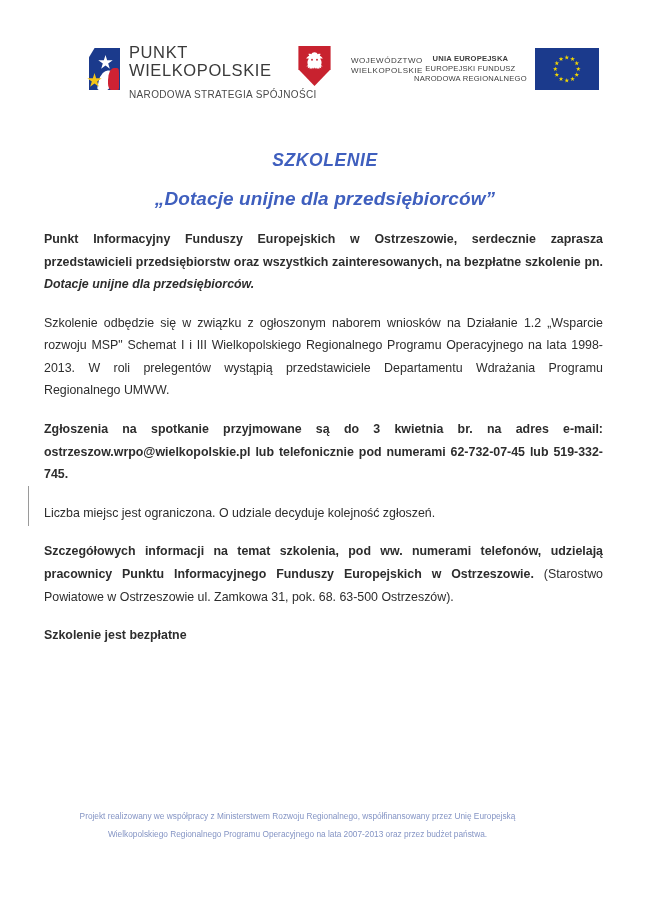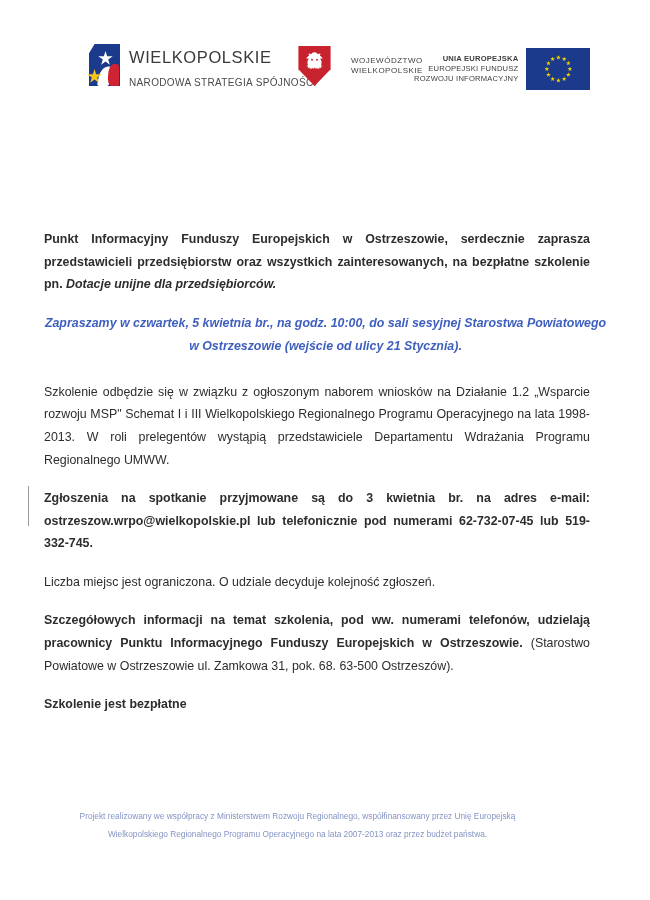--- a/index.html
+++ b/index.html
@@ -125,21 +125,21 @@
     margin-left: 19px;
     line-height: 1.25;
     font-size: 8px;
     letter-spacing: 0.5px;
     color: #3d3d3d;
   }
 
   
   .logo-eu { left: 414px; top: 6px; }
   .eu-text {
-    text-align: right;
+    text-align: center;
     line-height: 1.28;
     font-size: 7.6px;
     letter-spacing: 0.2px;
     color: #3d3d3d;
     margin-right: 8px;
   }
   .eu-text .eu-l1 { font-weight: bold; }
   .eu-flag {
     width: 64px; height: 42px;
     background: #1b3a8c;
@@ -179,21 +179,21 @@
 
   
   .body-wrap {
     position: absolute;
     top: 228px;
     left: 44px;
     width: 563px;
   }
 
   p.para {
-    margin: 0 17px 16px 0;
+    margin: 0 4px 16px 0;
     font-size: 12.4px;
     line-height: 1.82;
     text-align: justify;
     color: #2d2d2d;
   }
   p.para.b { font-weight: bold; }
   p.para i { font-style: italic; }
   p.para .bold { font-weight: bold; }
 
   p.highlight {
@@ -237,20 +237,21 @@
 
     <div class="logo-block logo-pi">
       <div class="pi-emblem">
         <div class="pi-blue"></div>
         <div class="pi-swoosh"></div>
         <div class="pi-red"></div>
         <div class="pi-star-white"></div>
         <div class="pi-star-yellow"></div>
       </div>
       <div class="pi-text">
+        <div class="pi-l1">PUNKT</div>
         <div class="pi-l2">WIELKOPOLSKIE</div>
         <div class="pi-l3">NARODOWA STRATEGIA SPÓJNOŚCI</div>
       </div>
     </div>
 
     <div class="logo-block logo-wlkp">
       <div class="wlkp-shield">
         <div class="sh"></div>
         <svg class="eagle" viewBox="0 0 24 26" xmlns="http://www.w3.org/2000/svg" aria-hidden="true">
           <path fill="#ffffff" d="M12 2.2c1.5 0 2.6.8 3.1 1.8.9-.5 2-.6 2.9-.2-.5.5-.8 1.1-.9 1.8 1.3.5 2.4 1.5 2.9 2.8-.9-.3-1.8-.3-2.6 0 .9 1 1.4 2.3 1.4 3.7 0 .9-.2 1.7-.5 2.5l1.6 1.1-1.9.3.5 1.5-1.8-.6-.2 1.6-1.2-1.2-.9 1.3-.6-1.5-1.3.9-.5-1.5-.5 1.5-1.3-.9-.6 1.5-.9-1.3-1.2 1.2-.2-1.6-1.8.6.5-1.5-1.9-.3 1.6-1.1c-.3-.8-.5-1.6-.5-2.5 0-1.4.5-2.7 1.4-3.7-.8-.3-1.7-.3-2.6 0 .5-1.3 1.6-2.3 2.9-2.8-.1-.7-.4-1.3-.9-1.8.9-.4 2-.3 2.9.2.5-1 1.6-1.8 3.1-1.8z"></path>
@@ -261,46 +262,49 @@
       <div class="wlkp-text">
         <div>WOJEWÓDZTWO</div>
         <div>WIELKOPOLSKIE</div>
       </div>
     </div>
 
     <div class="logo-block logo-eu">
       <div class="eu-text">
         <div class="eu-l1">UNIA EUROPEJSKA</div>
         <div>EUROPEJSKI FUNDUSZ</div>
-        <div>ROZWOJU INFORMACYJNY</div>
+        <div>NARODOWA REGIONALNEGO</div>
       </div>
       <div class="eu-flag" id="eu-flag">
           <div class="star" style="left: 29.5px; top: 7px;"></div>
           <div class="star" style="left: 35.25px; top: 8.54071px;"></div>
           <div class="star" style="left: 39.4593px; top: 12.75px;"></div>
           <div class="star" style="left: 41px; top: 18.5px;"></div>
           <div class="star" style="left: 39.4593px; top: 24.25px;"></div>
           <div class="star" style="left: 35.25px; top: 28.4593px;"></div>
           <div class="star" style="left: 29.5px; top: 30px;"></div>
           <div class="star" style="left: 23.75px; top: 28.4593px;"></div>
           <div class="star" style="left: 19.5407px; top: 24.25px;"></div>
           <div class="star" style="left: 18px; top: 18.5px;"></div>
           <div class="star" style="left: 19.5407px; top: 12.75px;"></div>
           <div class="star" style="left: 23.75px; top: 8.54071px;"></div>
         </div>
     </div>
 
   </div>
 
+  <div class="title-wrap">
+    <div class="title-1">SZKOLENIE</div>
+    <div class="title-2">„Dotacje unijne dla przedsiębiorców”</div>
+  </div>
 
   <div class="body-wrap">
 
     <p class="para b"><span>Punkt Informacyjny Funduszy Europejskich w Ostrzeszowie, serdecznie zaprasza przedstawicieli przedsiębiorstw oraz wszystkich zainteresowanych, na bezpłatne szkolenie pn. </span><i>Dotacje unijne dla przedsiębiorców.</i></p>
 
-    <p class="highlight">Zapraszamy w czwartek, 5 kwietnia br., na godz. 10:00, do sali sesyjnej Starostwa Powiatowego w Ostrzeszowie (wejście od ulicy 21 Stycznia).</p>
 
     <p class="para">Szkolenie odbędzie się w związku z ogłoszonym naborem wniosków na Działanie 1.2 „Wsparcie rozwoju MSP" Schemat I i III Wielkopolskiego Regionalnego Programu Operacyjnego na lata 1998-2013. W roli prelegentów wystąpią przedstawiciele Departamentu Wdrażania Programu Regionalnego UMWW.</p>
 
     <p class="para b">Zgłoszenia na spotkanie przyjmowane są do 3 kwietnia br. na adres e-mail: ostrzeszow.wrpo@wielkopolskie.pl lub telefonicznie pod numerami 62-732-07-45 lub 519-332-745.</p>
 
     <p class="para">Liczba miejsc jest ograniczona. O udziale decyduje kolejność zgłoszeń.</p>
 
     <p class="para"><span class="bold">Szczegółowych informacji na temat szkolenia, pod ww. numerami telefonów, udzielają pracownicy Punktu Informacyjnego Funduszy Europejskich w Ostrzeszowie.</span><span> (Starostwo Powiatowe w Ostrzeszowie ul. Zamkowa 31, pok. 68. 63-500 Ostrzeszów).</span></p>
 
     <p class="para b">Szkolenie jest bezpłatne</p>

